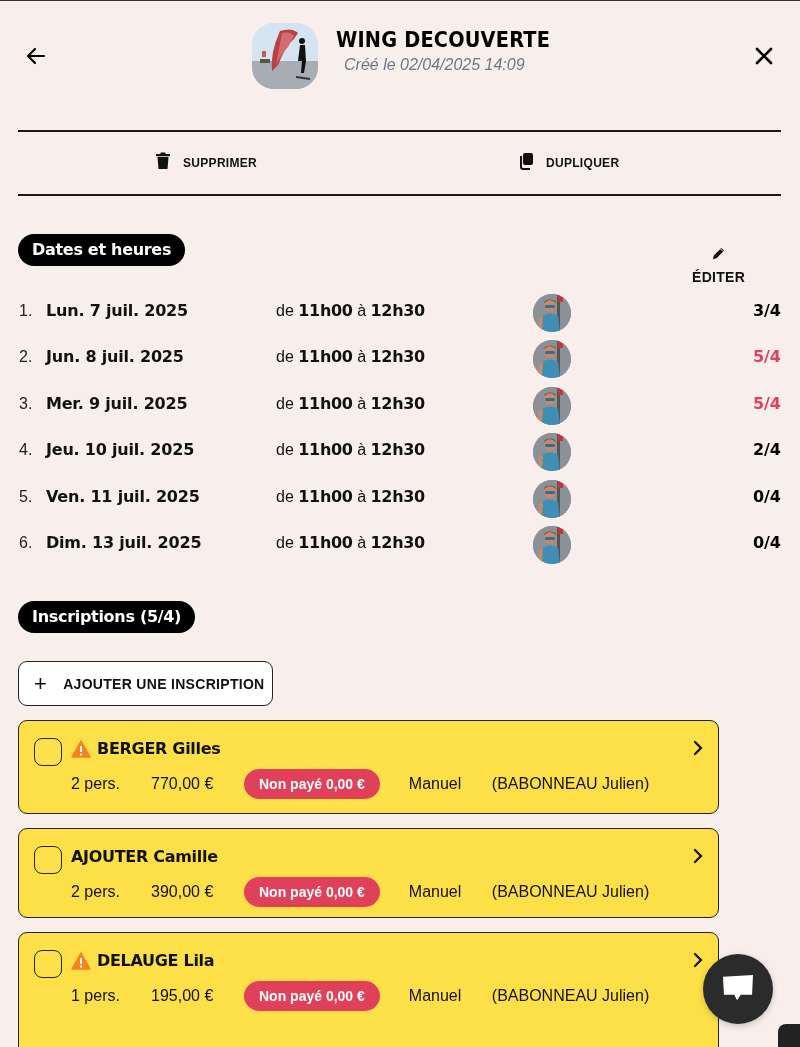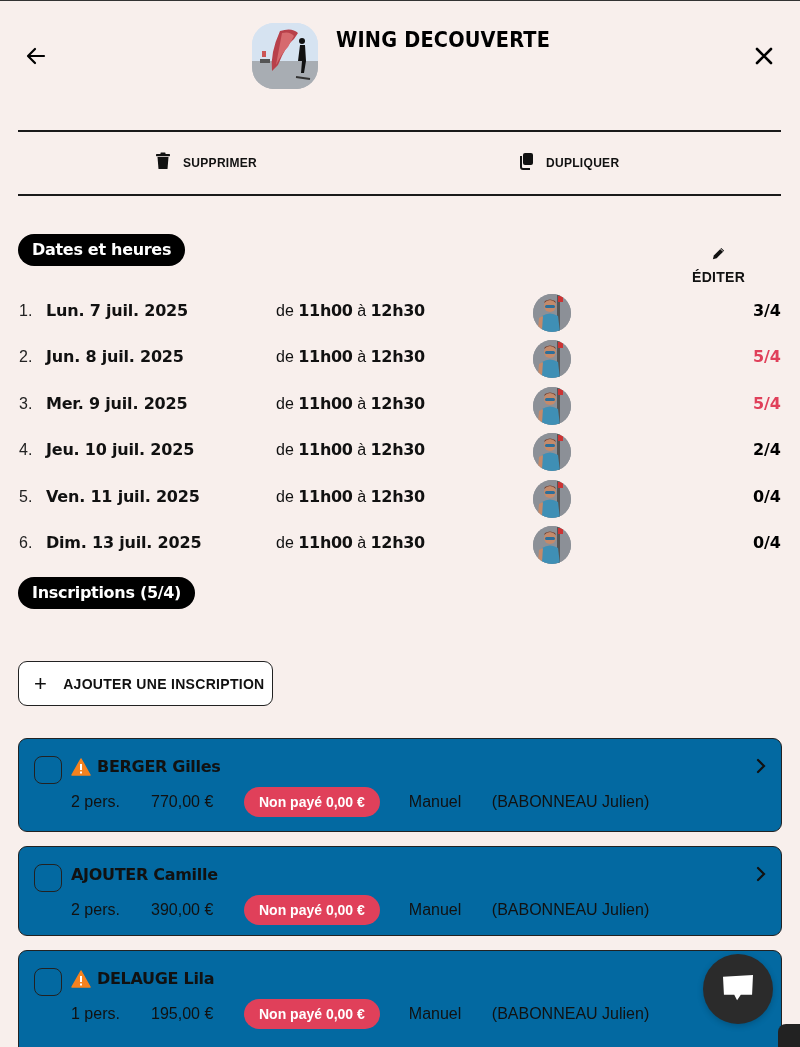--- a/index.html
+++ b/index.html
@@ -58,24 +58,23 @@
   .add-btn {
     position: absolute; left: 18px; top: 661px; width: 255px; height: 45px;
     border: 1.5px solid #222; border-radius: 9px; background: #fff;
     display: flex; align-items: center; gap: 16px; padding-left: 15px;
     font-size: 14px; font-weight: 700; letter-spacing: 0.3px; cursor: pointer;
   }
   .add-btn .plus { font-size: 22px; font-weight: 400; line-height: 1; }
 
   
   .card {
-    position: absolute; left: 18px; width: 764px;
-    border: 1.5px solid #222; border-radius: 9px; background: #0369a1;
+    position: absolute; left: 18px; width: 701px;
+    border: 1.5px solid #222; border-radius: 9px; background: #fde047;
     cursor: pointer;
-    margin-top: 18px;
   }
   .card .check {
     position: absolute; left: 15px; top: 17px; width: 28px; height: 28px;
     border: 1.5px solid #222; border-radius: 8px; background: transparent; cursor: pointer;
   }
   .card .name-row { position: absolute; left: 52px; top: 18px; display: flex; align-items: center; gap: 6px; }
   .card .name { font-size: 16px; font-weight: 800; font-family: "DejaVu Sans", sans-serif; letter-spacing: -0.3px;}
   .card .warn { width: 20px; height: 18px; }
   .card .chevron { position: absolute; right: 14px; top: 18px; width: 12px; height: 18px; }
   .card .meta { position: absolute; left: 52px; top: 48px; display: flex; align-items: center; font-size: 16px; color: #111; }
@@ -119,20 +118,21 @@
       <circle cx="50" cy="18" r="3" fill="#111"></circle>
       <path d="M48 22 L53 22 L54 38 L52 50 L49 50 L50 38 L46 38Z" fill="#111"></path>
       <path d="M44 54 L58 56" stroke="#333" stroke-width="2"></path>
       <rect x="8" y="36" width="10" height="4" fill="#555"></rect>
       <rect x="10" y="28" width="4" height="6" fill="#c55"></rect>
     </svg>
   </div>
 
   <div class="title-block">
     <div class="title">WING DECOUVERTE</div>
+    <div class="subtitle">Créé le 02/04/2025 14:09</div>
   </div>
 
   <div class="close-btn">
     <svg viewBox="0 0 24 24" width="24" height="24">
         <path d="M5 5L19 19M19 5L5 19" stroke="#000" stroke-width="2.6" stroke-linecap="round"></path>
       </svg>
   </div>
 </div>
 
 <div class="divider" style="top:130px;"></div>
@@ -267,21 +267,21 @@
         <path d="M11 9 Q17 3 23 9 L22 7 Q17 4 12 7Z" fill="#7a3a20"></path>
         <rect x="12" y="11" width="10" height="3" rx="1.5" fill="#2d6f9a"></rect>
         <path d="M7 38 L9 22 Q17 17 25 22 L27 38 Z" fill="#3f8fb5"></path>
         <path d="M6 24 L10 22 L9 36 L5 36Z" fill="#c58a6a"></path>
       </svg>
     </span>
     <span class="count ok">0/4</span>
   </div>
   </div>
 
-<div class="pill" style="left:18px; top:577px;">Inscriptions (5/4)</div>
+<div class="pill" style="left:18px; top:601px;">Inscriptions (5/4)</div>
 
 <div class="add-btn">
   <span class="plus">+</span>
   <span>AJOUTER UNE INSCRIPTION</span>
 </div>
 
 <div id="cards">
     <div class="card" style="top: 720px; height: 94px;">
     <div class="check"></div>
     <div class="name-row">

